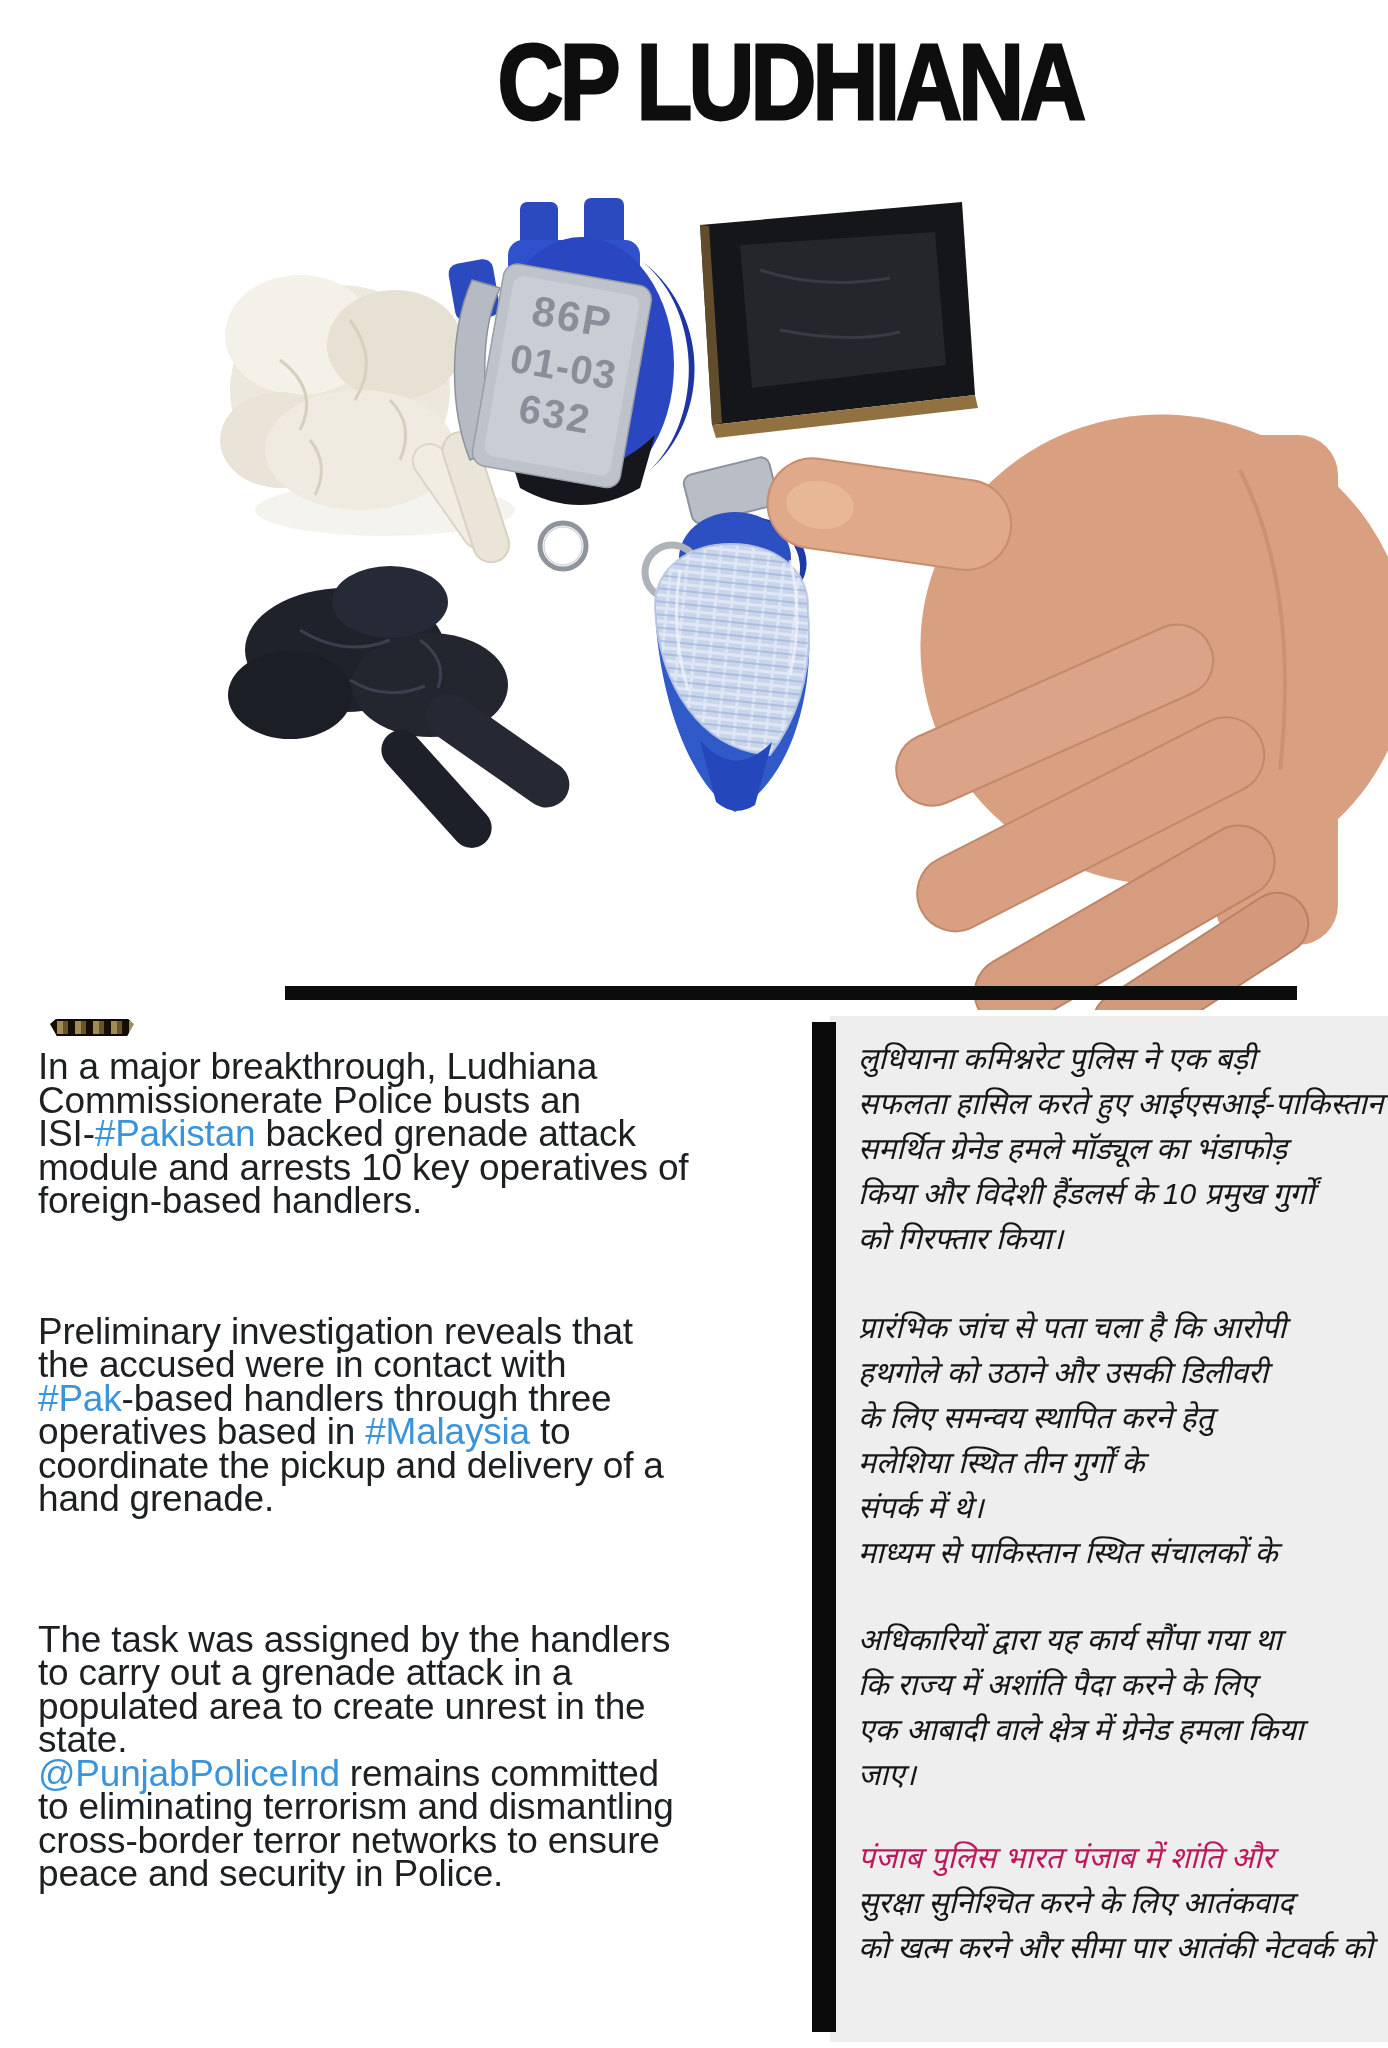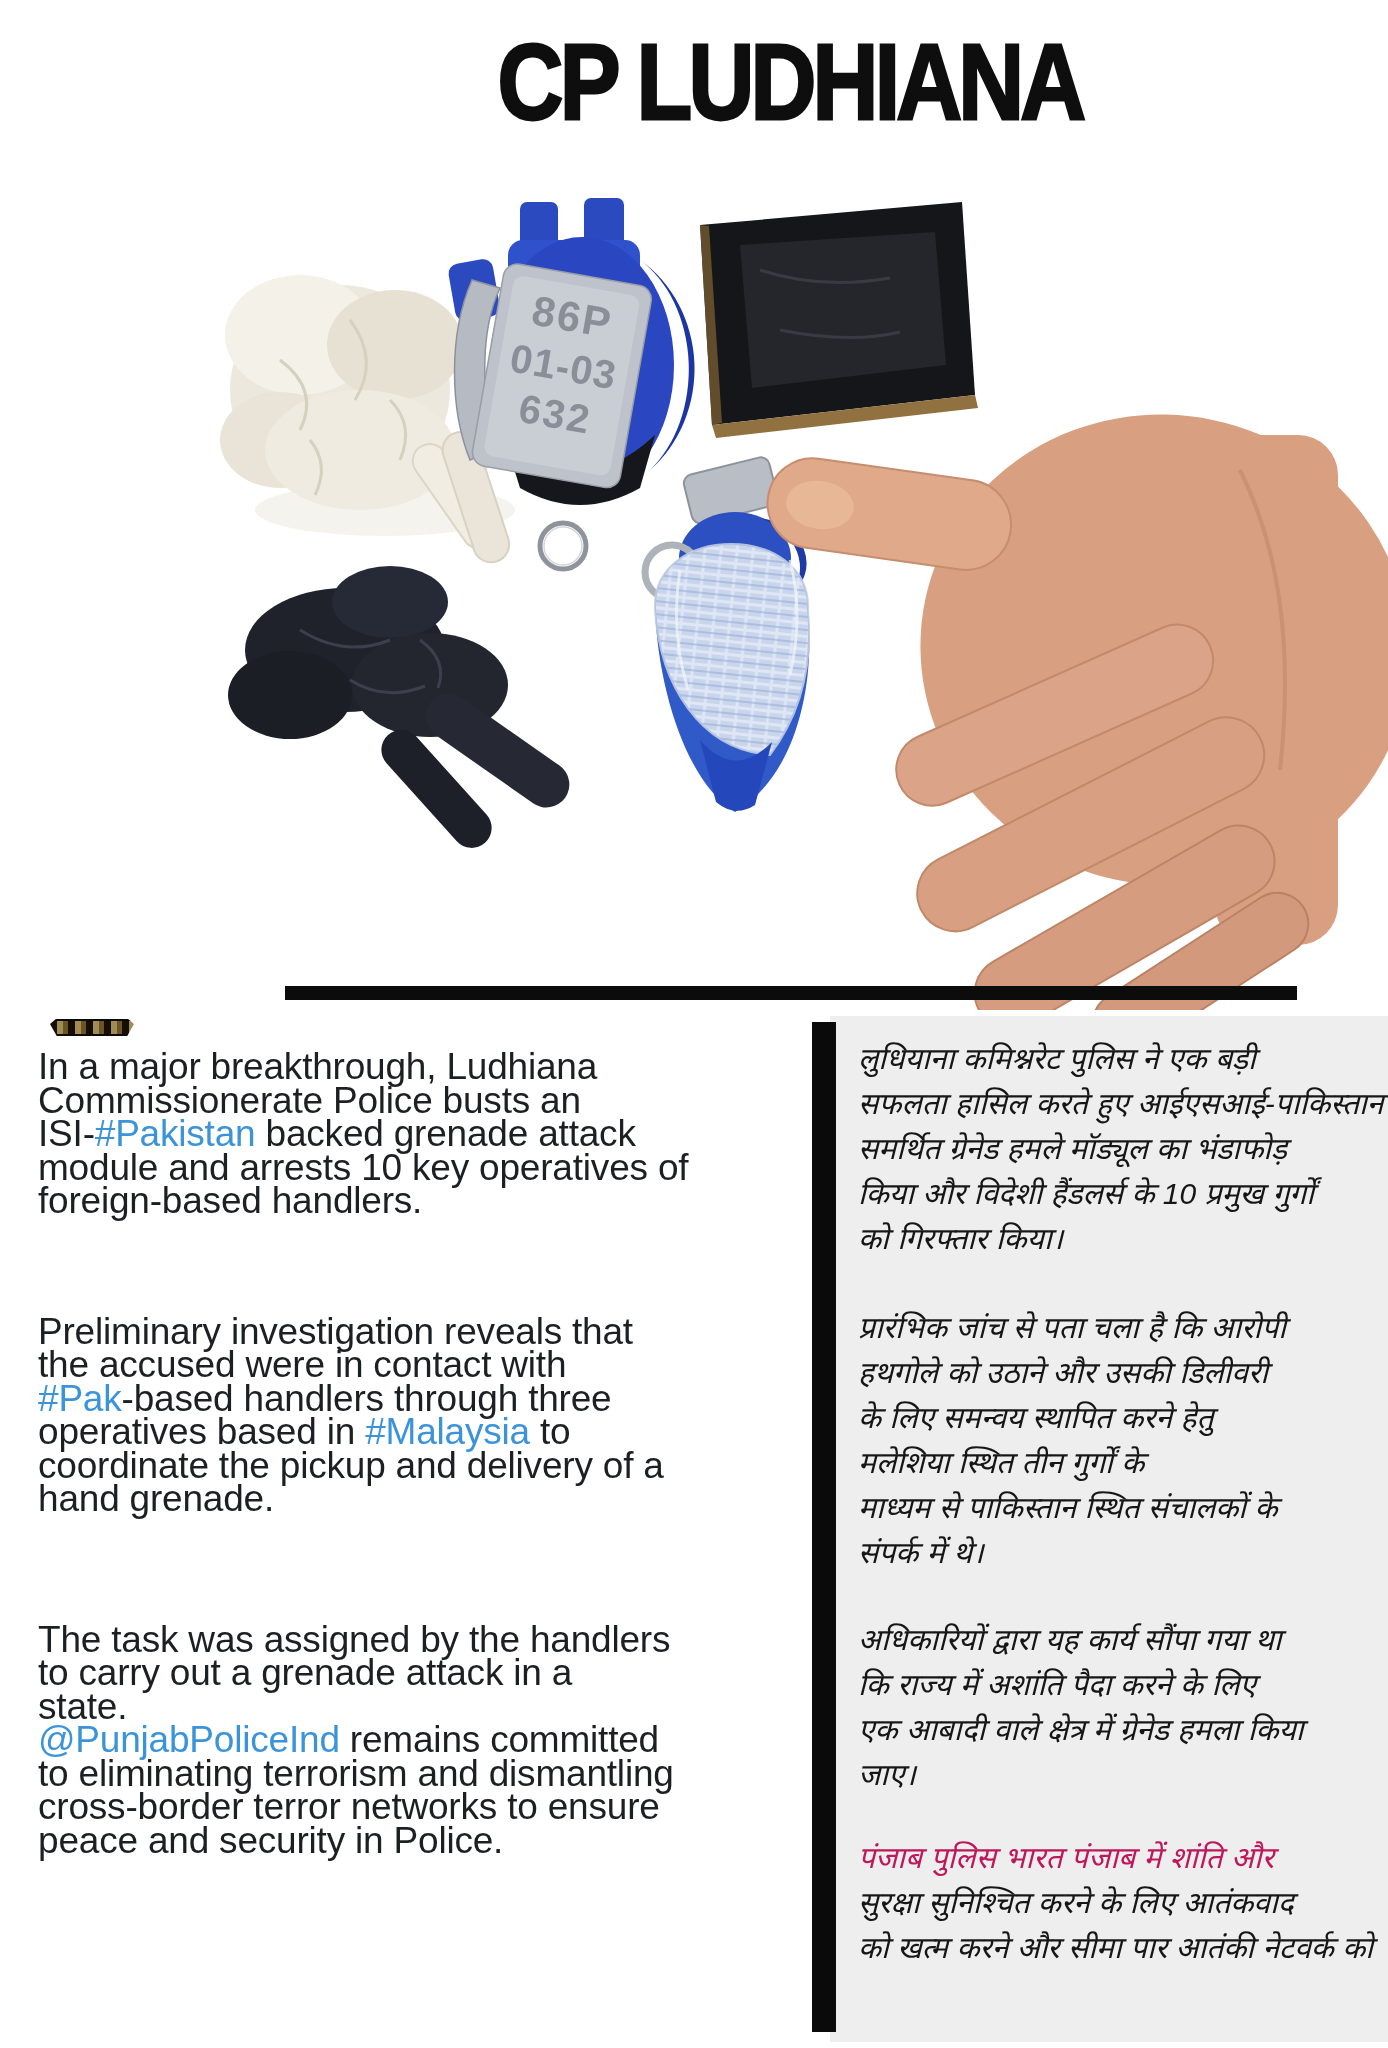--- a/index.html
+++ b/index.html
@@ -148,20 +148,21 @@
       <div class="eline">Preliminary investigation reveals that</div>
       <div class="eline">the accused were in contact with</div>
       <div class="eline"><span class="lnk">#Pak</span><span>-based handlers through three</span></div>
       <div class="eline"><span>operatives based in </span><span class="lnk">#Malaysia</span><span> to</span></div>
       <div class="eline">coordinate the pickup and delivery of a</div>
       <div class="eline">hand grenade.</div>
     </div>
     <div class="epara ep3">
       <div class="eline">The task was assigned by the handlers</div>
       <div class="eline">to carry out a grenade attack in a</div>
+      <div class="eline">populated area to create unrest in the</div>
       <div class="eline">state.</div>
     </div>
     <div class="epara">
       <div class="eline"><span class="lnk">@PunjabPoliceInd</span><span> remains committed</span></div>
       <div class="eline">to eliminating terrorism and dismantling</div>
       <div class="eline">cross-border terror networks to ensure</div>
       <div class="eline">peace and security in Police.</div>
     </div>
   </div>
 
@@ -171,22 +172,22 @@
       <div class="hline">सफलता हासिल करते हुए आईएसआई-पाकिस्तान</div>
       <div class="hline">समर्थित ग्रेनेड हमले मॉड्यूल का भंडाफोड़</div>
       <div class="hline">किया और विदेशी हैंडलर्स के 10 प्रमुख गुर्गों</div>
       <div class="hline">को गिरफ्तार किया।</div>
     </div>
     <div class="hpara hp2">
       <div class="hline">प्रारंभिक जांच से पता चला है कि आरोपी</div>
       <div class="hline">हथगोले को उठाने और उसकी डिलीवरी</div>
       <div class="hline">के लिए समन्वय स्थापित करने हेतु</div>
       <div class="hline">मलेशिया स्थित तीन गुर्गों के</div>
+      <div class="hline">संपर्क में थे।</div>
       <div class="hline">माध्यम से पाकिस्तान स्थित संचालकों के</div>
-      <div class="hline">संपर्क में थे।</div>
     </div>
     <div class="hpara hp3">
       <div class="hline">अधिकारियों द्वारा यह कार्य सौंपा गया था</div>
       <div class="hline">कि राज्य में अशांति पैदा करने के लिए</div>
       <div class="hline">एक आबादी वाले क्षेत्र में ग्रेनेड हमला किया</div>
       <div class="hline">जाए।</div>
     </div>
     <div class="hpara">
       <div class="hline hlnk">पंजाब पुलिस भारत पंजाब में शांति और</div>
       <div class="hline">सुरक्षा सुनिश्चित करने के लिए आतंकवाद</div>

